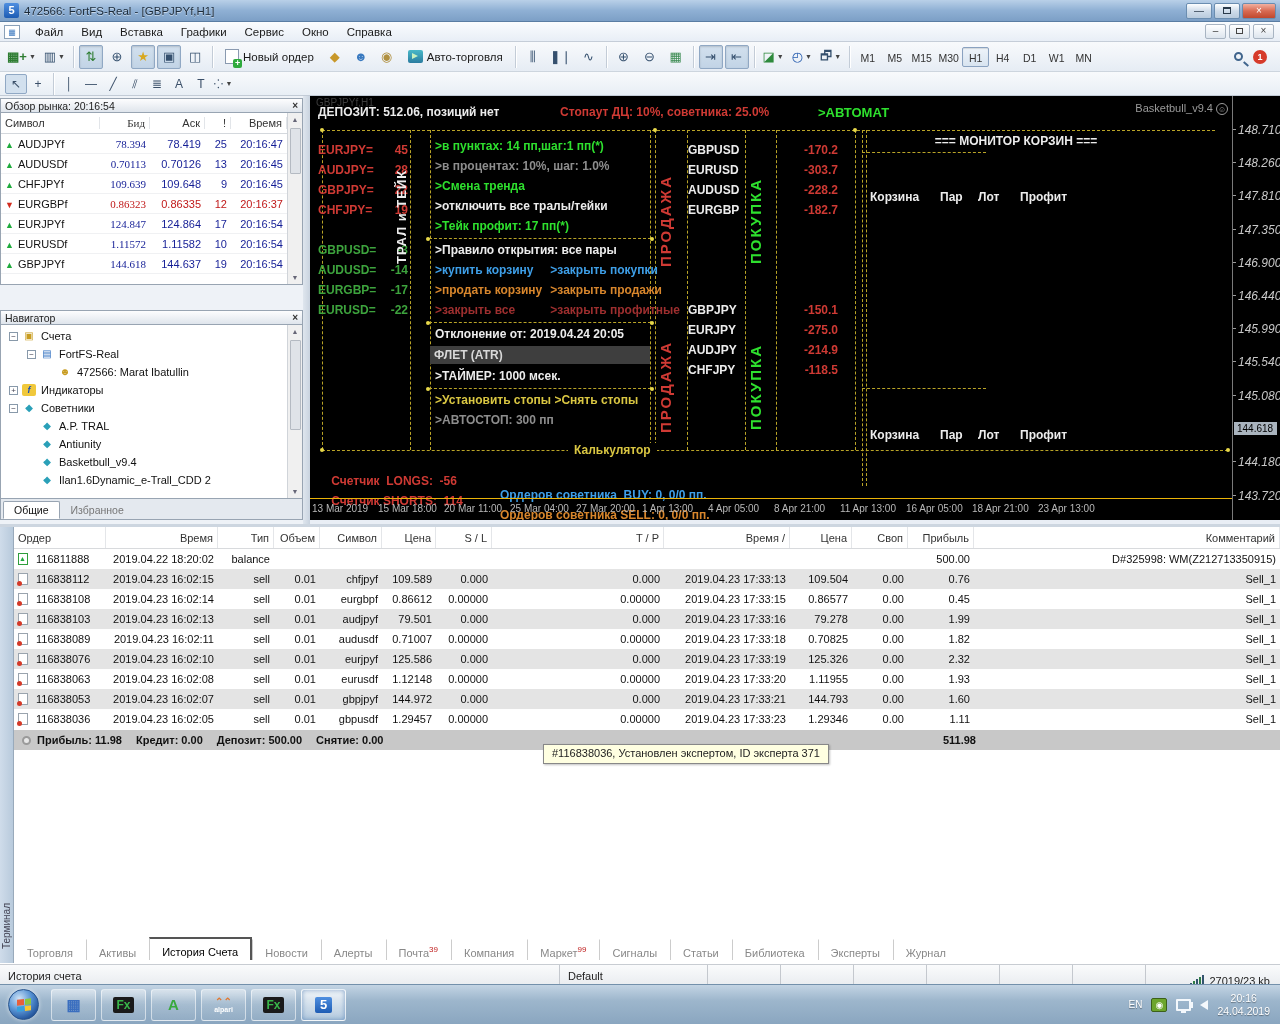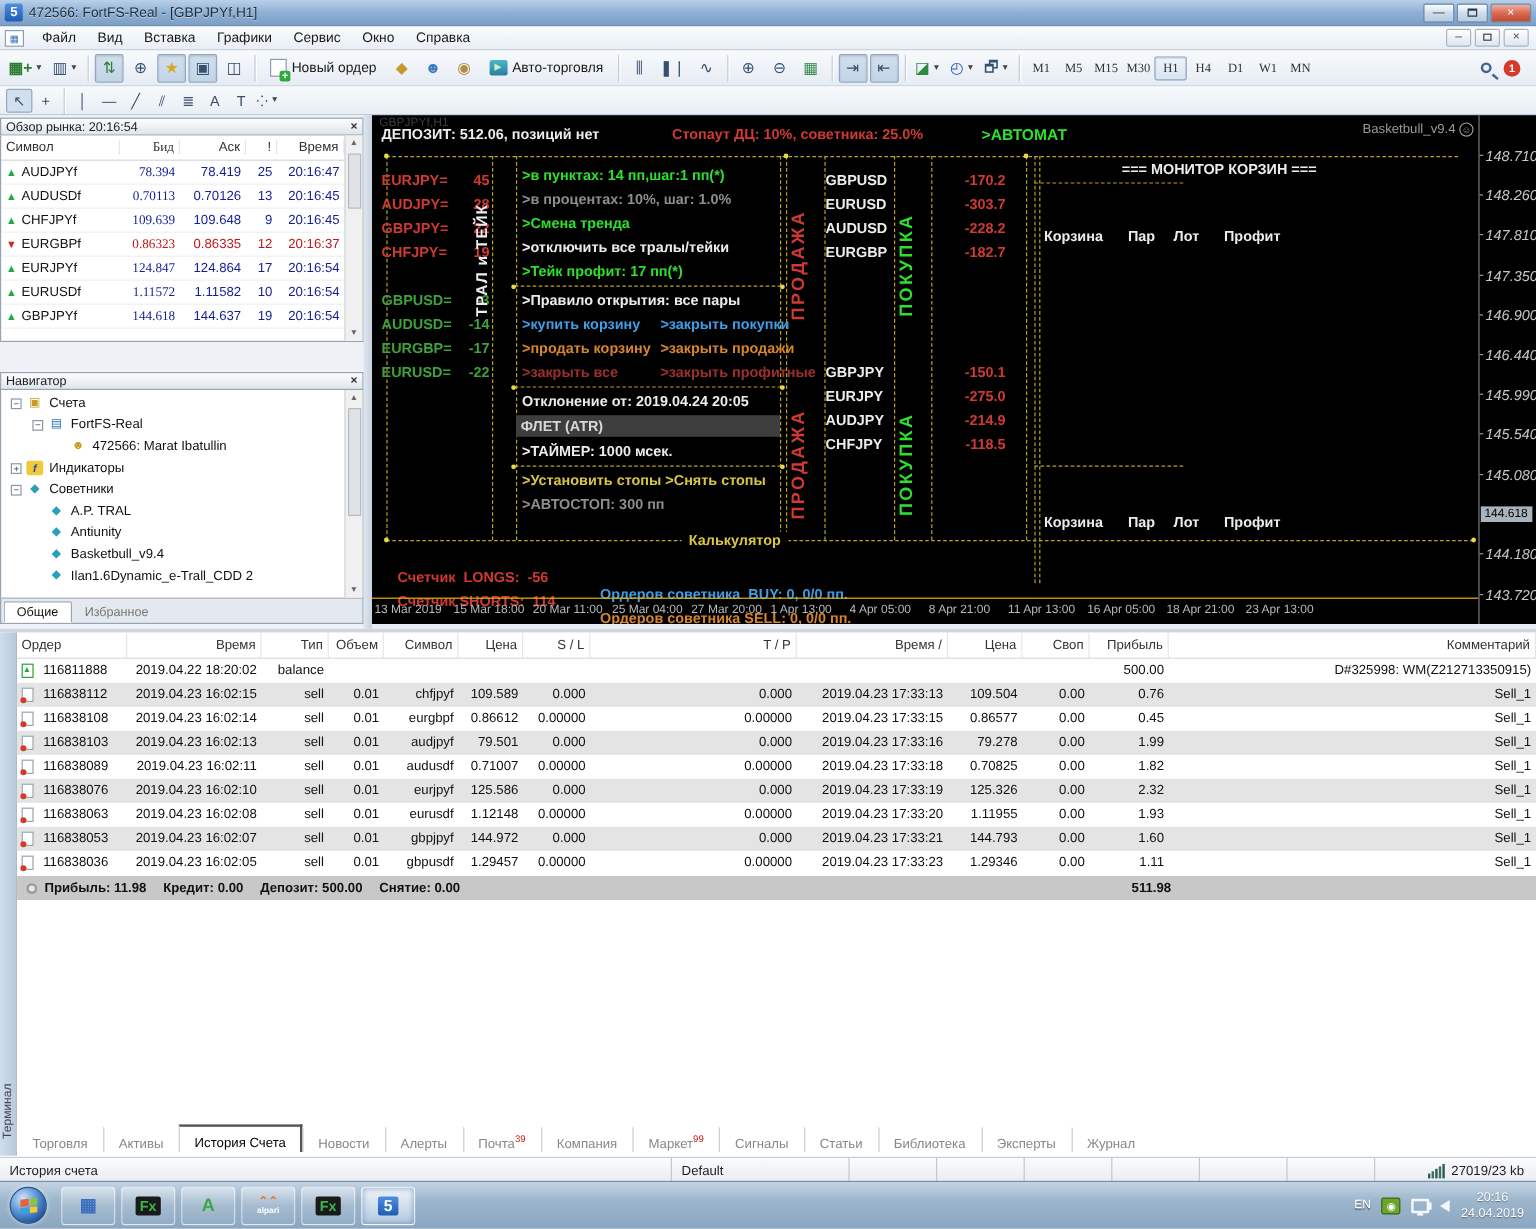--- a/index.html
+++ b/index.html
@@ -39,21 +39,21 @@
     border-bottom:1px solid #c2cbd6; display:flex; align-items:center; padding:0 5px; }
   .tb-btn { height:24px; min-width:24px; display:flex; align-items:center; justify-content:center;
     border:1px solid transparent; border-radius:2px; margin:0 1px; font-size:13px; color:#35506e; padding:0 2px; }
   .tb-btn.pressed { border-color:#90a8c4; background:linear-gradient(#d2e0ee,#c2d4e6); box-shadow:inset 0 1px 2px rgba(0,0,0,.15); }
   .tb-btn.labeled { font-size:11.5px; color:#1a1a1a; gap:4px; padding:0 6px; }
   .tb-sep { width:1px; height:22px; background:#c3ccd7; margin:0 4px; box-shadow:1px 0 0 #fff; }
   .tb2-btn { height:20px; min-width:22px; display:flex; align-items:center; justify-content:center;
     border:1px solid transparent; border-radius:2px; font-size:12px; color:#3a4f68; }
   .tb2-btn.pressed { border-color:#90a8c4; background:#d2e0ee; }
   .tf-btn { height:20px; min-width:27px; text-align:center; line-height:20px; font-size:10.5px; color:#333;
-    border:1px solid transparent; border-radius:2px; padding:0 2px;font-family:Liberation Serif, serif; }
+    border:1px solid transparent; border-radius:2px; padding:0 2px; }
   .tf-btn.active { border-color:#8aa2c0; background:linear-gradient(#eef4fa,#d8e4f0); box-shadow:inset 0 1px 1px rgba(0,0,0,.12); }
   .ic-newchart { color:#2e7d32; font-weight:bold; }
   .ddown { font-size:7px; color:#444; margin-left:2px; }
   .order-ic { width:14px; height:15px; background:#fff; border:1px solid #8a9ab0; position:relative; }
   .order-ic::after { content:"+"; position:absolute; right:-4px; bottom:-5px; color:#fff; background:#2eaa3c;
     width:9px; height:9px; line-height:8px; font-size:9px; text-align:center; border-radius:2px; font-weight:bold; }
   .auto-ic { width:15px; height:13px; background:linear-gradient(#49b8c8,#2a7ca0); border-radius:2px; position:relative; }
   .auto-ic::after { content:""; position:absolute; left:4px; top:3px; border-left:6px solid #c8f0c0; border-top:3.5px solid transparent; border-bottom:3.5px solid transparent; }
   .magnifier { width:9px; height:9px; border:2px solid #3f648c; border-radius:50%; position:relative; }
   .magnifier::after { content:""; position:absolute; width:6px; height:2px; background:#3f648c; left:7px; top:9px; transform:rotate(40deg); }
@@ -171,21 +171,21 @@
   #term-tabs { position:absolute; left:14px; top:408px; width:1266px; height:25px; display:flex; align-items:flex-end; background:#fff; }
   .term-tab { height:21px; line-height:20px; padding:0 12px; color:#888; font-size:11px; border:1px solid transparent; border-bottom:none; white-space:nowrap; }
   .term-tab.active { border-color:#555; border-width:2px 2px 0 2px; color:#000; font-weight:normal; background:#fff; margin-top:-2px; height:23px; }
   .term-tab .tt-badge { color:#c02020; font-size:8px; }
   .term-tab + .term-tab { border-left:1px solid #ccc; }
   #statusbar { position:absolute; left:0; top:437px; width:1280px; height:23px; background:linear-gradient(#fafbfc,#e8ebef);
     border-top:1px solid #c8ccd2; display:flex; align-items:center; font-size:11px; color:#222; }
   .sb-cell { height:100%; display:flex; align-items:center; padding:0 8px; border-right:1px solid #c4c8ce; }
   .sb-left { width:560px; } .sb-profile { width:148px; }
   .sb-empty { width:73px; }
-  .sb-kb { margin-left:auto; border:none; gap:5px; padding-right:10px; }
+  .sb-kb { margin-left:auto; border:none; gap:5px; padding-right:10px;align-items:flex-end; }
   .sig-bars { display:flex; align-items:flex-end; gap:1px; height:12px; }
   .sig-bars i { width:2px; background:#2e7d46; display:block; }
   .sig-bars i:nth-child(odd) { background:#33536e; }
 
   
   #taskbar { left:0; top:984px; width:1280px; height:40px;
     background:linear-gradient(#c3d4e4,#9db6cc 40%,#8aa6c0); border-top:1px solid #7390ab; display:flex; align-items:center; }
   #start-orb { width:31px; height:31px; border-radius:50%; margin:0 12px 0 8px;
     background:radial-gradient(circle at 35% 30%, #cfe4f8, #5591d2 45%, #1f4f96 80%);
     border:1px solid #2a5690; position:relative; box-shadow:0 0 4px rgba(255,255,255,.6); }
@@ -947,20 +947,21 @@
       </div>
   </div>
   <div id="t-summary">
     <span class="dotic"></span>
     <b>Прибыль: 11.98</b>
     <b>Кредит: 0.00</b>
     <b>Депозит: 500.00</b>
     <b>Снятие: 0.00</b>
     <span id="t-total">511.98</span>
   </div>
+  <div id="tooltip">#116838036, Установлен экспертом, ID эксперта 371</div>
   <div id="term-tabs">
 
   <div class="term-tab">
       <span class="tt-label">Торговля</span><sup class="tt-badge"></sup>
     </div>
       <div class="term-tab">
       <span class="tt-label">Активы</span><sup class="tt-badge"></sup>
     </div>
       <div class="term-tab active">
       <span class="tt-label">История Счета</span><sup class="tt-badge"></sup>

